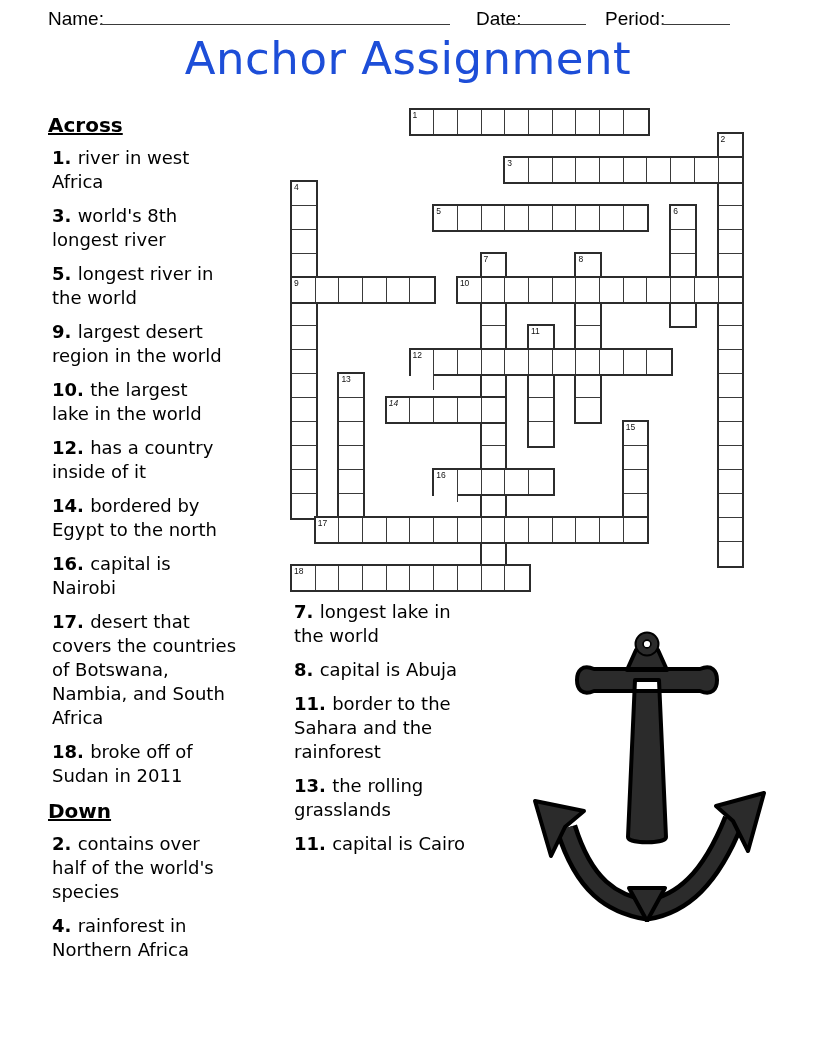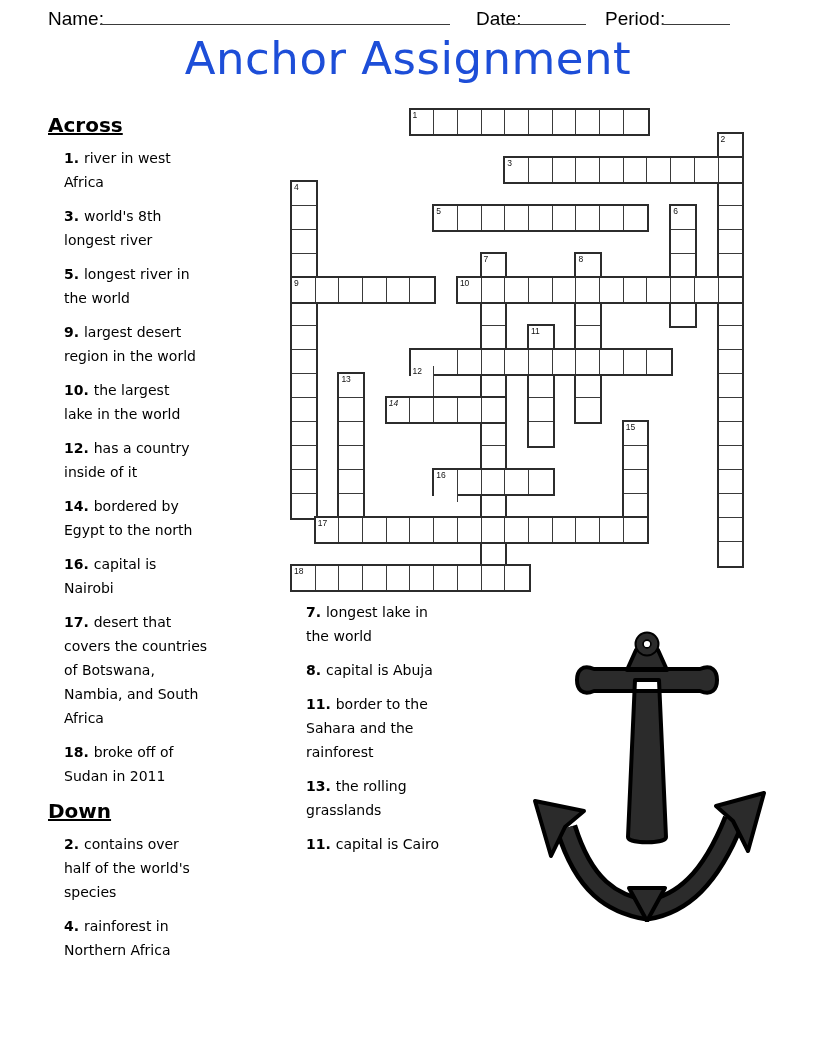--- a/index.html
+++ b/index.html
@@ -22,21 +22,21 @@
     font-size:45px; letter-spacing:0.5px; color:#1d4ed8;
   }
   
   .clue-col { position:absolute; }
   .col-left  { left:48px;  top:112px; width:238px; }
   .col-mid   { left:290px; top:600px; width:238px; }
   .sec-heading {
     font-size:20px; font-weight:bold; text-decoration:underline;
     text-decoration-thickness:2px; line-height:26px; margin:0 0 8px 0;
   }
-  .clue { font-size:14px; line-height:24px; margin:0 0 10px 16px; }
+  .clue { font-size:18px; line-height:24px; margin:0 0 10px 4px; }
   .clue-num { font-weight:bold; }
   .clue-text { white-space:pre-line; }
   
   .grid { position:absolute; width:0; height:0; }
   .word { position:absolute; border:2px solid #2c2c2c; background:#fff; }
   .cell { position:absolute; box-sizing:border-box; background:#fff; }
   .cellnum {
     position:absolute; top:0px; left:2px;
     font-family:"Liberation Sans", sans-serif; font-size:8.5px; line-height:10px;
     color:#111;
@@ -258,21 +258,21 @@
       <div class="word" style="left: 235px; top: 214px; width: 23.7px; height: 120px; border-color: rgb(44, 44, 44);">
         <div class="cell" style="left: 0px; top: 0px; width: 23.7px; height: 24px; border-bottom: 1.4px solid rgb(58, 58, 58);">
           <span class="cellnum">11</span>
         </div>
         <div class="cell" style="left: 0px; top: 24px; width: 23.7px; height: 24px; border-bottom: 1.4px solid rgb(58, 58, 58);"></div>
         <div class="cell" style="left: 0px; top: 48px; width: 23.7px; height: 24px; border-bottom: 1.4px solid rgb(58, 58, 58);"></div>
         <div class="cell" style="left: 0px; top: 72px; width: 23.7px; height: 24px; border-bottom: 1.4px solid rgb(58, 58, 58);"></div>
         <div class="cell" style="left: 0px; top: 96px; width: 23.7px; height: 24px;"></div>
       </div>
       <div class="word" style="left: 116.5px; top: 238px; width: 260.7px; height: 24px; border-color: rgb(44, 44, 44);">
-        <div class="cell" style="left: 0px; top: 16px; width: 23.7px; height: 40px; border-right: 1.4px solid rgb(58, 58, 58);">
+        <div class="cell" style="left: 0px; top: 0px; width: 23.7px; height: 40px; border-right: 1.4px solid rgb(58, 58, 58);">
           <span class="cellnum">12</span>
         </div>
         <div class="cell" style="left: 23.7px; top: 0px; width: 23.7px; height: 24px; border-right: 1.4px solid rgb(58, 58, 58);"></div>
         <div class="cell" style="left: 47.4px; top: 0px; width: 23.7px; height: 24px; border-right: 1.4px solid rgb(58, 58, 58);"></div>
         <div class="cell" style="left: 71.1px; top: 0px; width: 23.7px; height: 24px; border-right: 1.4px solid rgb(58, 58, 58);"></div>
         <div class="cell" style="left: 94.8px; top: 0px; width: 23.7px; height: 24px; border-right: 1.4px solid rgb(58, 58, 58);"></div>
         <div class="cell" style="left: 118.5px; top: 0px; width: 23.7px; height: 24px; border-right: 1.4px solid rgb(58, 58, 58);"></div>
         <div class="cell" style="left: 142.2px; top: 0px; width: 23.7px; height: 24px; border-right: 1.4px solid rgb(58, 58, 58);"></div>
         <div class="cell" style="left: 165.9px; top: 0px; width: 23.7px; height: 24px; border-right: 1.4px solid rgb(58, 58, 58);"></div>
         <div class="cell" style="left: 189.6px; top: 0px; width: 23.7px; height: 24px; border-right: 1.4px solid rgb(58, 58, 58);"></div>

